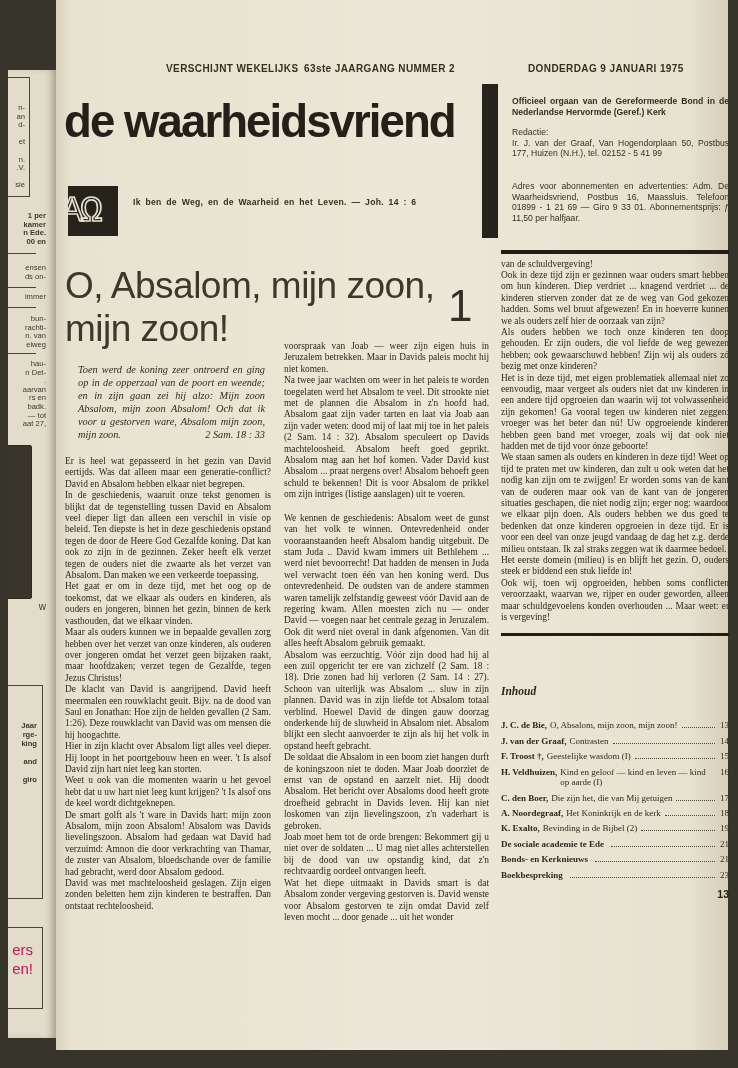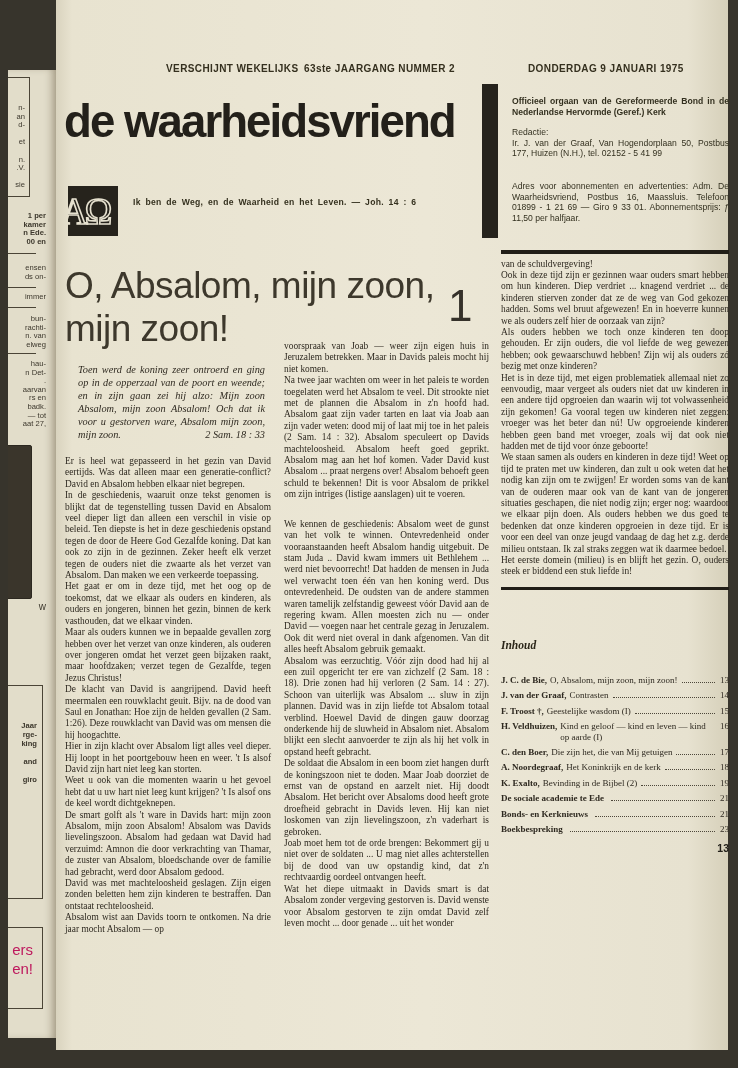--- a/index.html
+++ b/index.html
@@ -29,39 +29,39 @@
 
   .vbar{position:absolute;left:426px;top:84px;width:16px;height:154px;background:#26231c;}
 
   .info{position:absolute;left:456px;top:96px;width:217px;font-family:"Liberation Sans",sans-serif;
     font-size:8.6px;line-height:10.6px;color:#33301f;text-align:justify;}
   .info .b{font-weight:bold;}
   .info p{margin:0 0 0 0;}
   .info .sp1{margin-top:10px;} .info .sp2{margin-top:22px;}
 
   .logo{position:absolute;left:12px;top:186px;width:50px;height:50px;background:#26231c;overflow:hidden;}
-  .logo span{position:absolute;left:-7px;top:4px;font-family:Liberation Serif, serif;
+  .logo span{position:absolute;left:-7px;top:4px;font-family:Liberation Mono, monospace;
     font-size:37px;letter-spacing:-3px;color:transparent;-webkit-text-stroke:1.6px #e6e1cf;}
   .motto{position:absolute;left:77px;top:197px;font-family:"Liberation Sans",sans-serif;
     font-size:8.6px;font-weight:bold;letter-spacing:.3px;word-spacing:2px;color:#35311f;}
 
   .article-title{position:absolute;left:9px;top:264px;width:402px;
     font-family:"Liberation Sans",sans-serif;font-size:37px;line-height:43px;
     letter-spacing:-.5px;color:#3d382c;}
   .article-no{position:absolute;left:392px;top:281px;font-family:"Liberation Sans",sans-serif;
     font-size:44px;color:#35312a;}
 
   .epigraph{position:absolute;left:22px;top:364px;width:187px;font-style:italic;
     font-size:10.3px;line-height:12.9px;text-align:justify;color:#2f2a21;}
   .ep-ref{position:absolute;right:0;bottom:0;font-style:italic;}
 
   .col{position:absolute;font-size:9.4px;line-height:11.4px;text-align:justify;color:#2e2920;
     hyphens:auto;-webkit-hyphens:auto;}
   .col p{margin:0;}
-  .col p.gap{margin-top:18px;}
+  .col p.gap{margin-top:12px;}
   .col1{left:9px;top:456px;width:206px;}
   .col2{left:228px;top:341px;width:205px;}
   .col3{left:445px;top:250px;width:228px;}
 
   .thick-rule{height:3.5px;background:#211e17;}
   .rule-top{margin-bottom:5px;}
   .rule-bottom{margin-top:9px;}
 
   .inhoud-head{margin-top:50px;font-weight:bold;font-style:italic;font-size:11.5px;color:#2b2619;}
   .toc{margin-top:23px;}
@@ -162,41 +162,41 @@
   <div class="col col1">
     <p>Er is heel wat gepasseerd in het gezin van David eertijds. Was dat alleen maar een generatie-conflict? David en Absalom hebben elkaar niet begrepen.</p>
     <p>In de geschiedenis, waaruit onze tekst genomen is blijkt dat de tegenstelling tussen David en Absalom veel dieper ligt dan alleen een verschil in visie op beleid. Ten diepste is het in deze geschiedenis opstand tegen de door de Heere God Gezalfde koning. Dat kan ook zo zijn in de gezinnen. Zeker heeft elk verzet tegen de ouders niet die zwaarte als het verzet van Absalom. Dan maken we een verkeerde toepassing.</p>
     <p>Het gaat er om in deze tijd, met het oog op de toekomst, dat we elkaar als ouders en kinderen, als ouders en jongeren, binnen het gezin, binnen de kerk vasthouden, dat we elkaar vinden.</p>
     <p>Maar als ouders kunnen we in bepaalde gevallen zorg hebben over het verzet van onze kinderen, als ouderen over jongeren omdat het verzet geen bijzaken raakt, maar hoofdzaken; verzet tegen de Gezalfde, tegen Jezus Christus!</p>
     <p>De klacht van David is aangrijpend. David heeft meermalen een rouwklacht geuit. Bijv. na de dood van Saul en Jonathan: Hoe zijn de helden gevallen (2 Sam. 1:26). Deze rouwklacht van David was om mensen die hij hoogachtte.</p>
     <p>Hier in zijn klacht over Absalom ligt alles veel dieper. Hij loopt in het poortgebouw heen en weer. 't Is alsof David zijn hart niet leeg kan storten.</p>
     <p>Weet u ook van die momenten waarin u het gevoel hebt dat u uw hart niet leeg kunt krijgen? 't Is alsof ons de keel wordt dichtgeknepen.</p>
     <p>De smart golft als 't ware in Davids hart: mijn zoon Absalom, mijn zoon Absalom! Absalom was Davids lievelingszoon. Absalom had gedaan wat David had verzuimd: Amnon die door verkrachting van Thamar, de zuster van Absalom, bloedschande over de familie had gebracht, werd door Absalom gedood.</p>
     <p>David was met machteloosheid geslagen. Zijn eigen zonden beletten hem zijn kinderen te bestraffen. Dan ontstaat rechteloosheid.</p>
-    <p>Absalom wist aan Davids toorn te ontkomen. Na drie jaar mocht Absalom — op</p>
   </div>
 
   <div class="col col2">
     <p>voorspraak van Joab — weer zijn eigen huis in Jeruzalem betrekken. Maar in Davids paleis mocht hij niet komen.</p>
     <p>Na twee jaar wachten om weer in het paleis te worden toegelaten werd het Absalom te veel. Dit strookte niet met de plannen die Absalom in z'n hoofd had. Absalom gaat zijn vader tarten en laat via Joab aan zijn vader weten: dood mij of laat mij toe in het paleis (2 Sam. 14 : 32). Absalom speculeert op Davids machteloosheid. Absalom heeft goed geprikt. Absalom mag aan het hof komen. Vader David kust Absalom ... praat nergens over! Absalom behoeft geen schuld te bekennen! Dit is voor Absalom de prikkel om zijn intriges (listige aanslagen) uit te voeren.</p>
     <p class="gap">We kennen de geschiedenis: Absalom weet de gunst van het volk te winnen. Ontevredenheid onder vooraanstaanden heeft Absalom handig uitgebuit. De stam Juda .. David kwam immers uit Bethlehem ... werd niet bevoorrecht! Dat hadden de mensen in Juda wel verwacht toen één van hen koning werd. Dus ontevredenheid. De oudsten van de andere stammen waren tamelijk zelfstandig geweest vóór David aan de regering kwam. Allen moesten zich nu — onder David — voegen naar het centrale gezag in Jeruzalem. Ook dit werd niet overal in dank afgenomen. Van dit alles heeft Absalom gebruik gemaakt.</p>
     <p>Absalom was eerzuchtig. Vóór zijn dood had hij al een zuil opgericht ter ere van zichzelf (2 Sam. 18 : 18). Drie zonen had hij verloren (2 Sam. 14 : 27). Schoon van uiterlijk was Absalom ... sluw in zijn plannen. David was in zijn liefde tot Absalom totaal verblind. Hoewel David de dingen gauw doorzag onderkende hij de sluwheid in Absalom niet. Absalom blijkt een slecht aanvoerder te zijn als hij het volk in opstand heeft gebracht.</p>
     <p>De soldaat die Absalom in een boom ziet hangen durft de koningszoon niet te doden. Maar Joab doorziet de ernst van de opstand en aarzelt niet. Hij doodt Absalom. Het bericht over Absaloms dood heeft grote droefheid gebracht in Davids leven. Hij kan niet loskomen van zijn lievelingszoon, z'n vaderhart is gebroken.</p>
     <p>Joab moet hem tot de orde brengen: Bekommert gij u niet over de soldaten ... U mag niet alles achterstellen bij de dood van uw opstandig kind, dat z'n rechtvaardig oordeel ontvangen heeft.</p>
     <p>Wat het diepe uitmaakt in Davids smart is dat Absalom zonder vergeving gestorven is. David wenste voor Absalom gestorven te zijn omdat David zelf leven mocht ... door genade ... uit het wonder</p>
   </div>
 
   <div class="col col3">
     <div class="thick-rule rule-top"></div>
     <p>van de schuldvergeving!</p>
     <p>Ook in deze tijd zijn er gezinnen waar ouders smart hebben om hun kinderen. Diep verdriet ... knagend verdriet ... de kinderen stierven zonder dat ze de weg van God gekozen hadden. Soms wel bruut afgewezen! En in hoeverre kunnen we als ouders zelf hier de oorzaak van zijn?</p>
     <p>Als ouders hebben we toch onze kinderen ten doop gehouden. Er zijn ouders, die vol liefde de weg gewezen hebben; ook gewaarschuwd hebben! Zijn wij als ouders zó bezig met onze kinderen?</p>
     <p>Het is in deze tijd, met eigen problematiek allemaal niet zo eenvoudig, maar vergeet als ouders niet dat uw kinderen in een andere tijd opgroeien dan waarin wij tot volwassenheid zijn gekomen! Ga vooral tegen uw kinderen niet zeggen: vroeger was het beter dan nú! Uw opgroeiende kinderen hebben geen band met vroeger, zoals wij dat ook niet hadden met de tijd voor ónze geboorte!</p>
     <p>We staan samen als ouders en kinderen in deze tijd! Weet op tijd te praten met uw kinderen, dan zult u ook weten dat het nodig kan zijn om te zwijgen! Er worden soms van de kant van de ouderen maar ook van de kant van de jongeren situaties geschapen, die niet nodig zijn; erger nog: waardoor we elkaar pijn doen. Als ouders hebben we dus goed te bedenken dat onze kinderen opgroeien in deze tijd. Er is voor een deel van onze jeugd vandaag de dag het z.g. derde milieu ontstaan. Ik zal straks zeggen wat ik daarmee bedoel.</p>
     <p>Het eerste domein (milieu) is en blijft het gezin. O, ouders steek er biddend een stuk liefde in!</p>
+    <p>Ook wij, toen wij opgroeiden, hebben soms conflicten veroorzaakt, waarvan we, rijper en ouder geworden, alleen maar schuldgevoelens konden overhouden ... Maar weet: er is vergeving!</p>
     <div class="thick-rule rule-bottom"></div>
 
     <div class="inhoud-head">Inhoud</div>
     <div class="toc">
       <div class="toc-row">
         <span class="toc-author">J. C. de Bie,</span>
         <span class="toc-title">O, Absalom, mijn zoon, mijn zoon!</span>
         <span class="toc-leader"></span>
         <span class="toc-page">13</span>
       </div>

